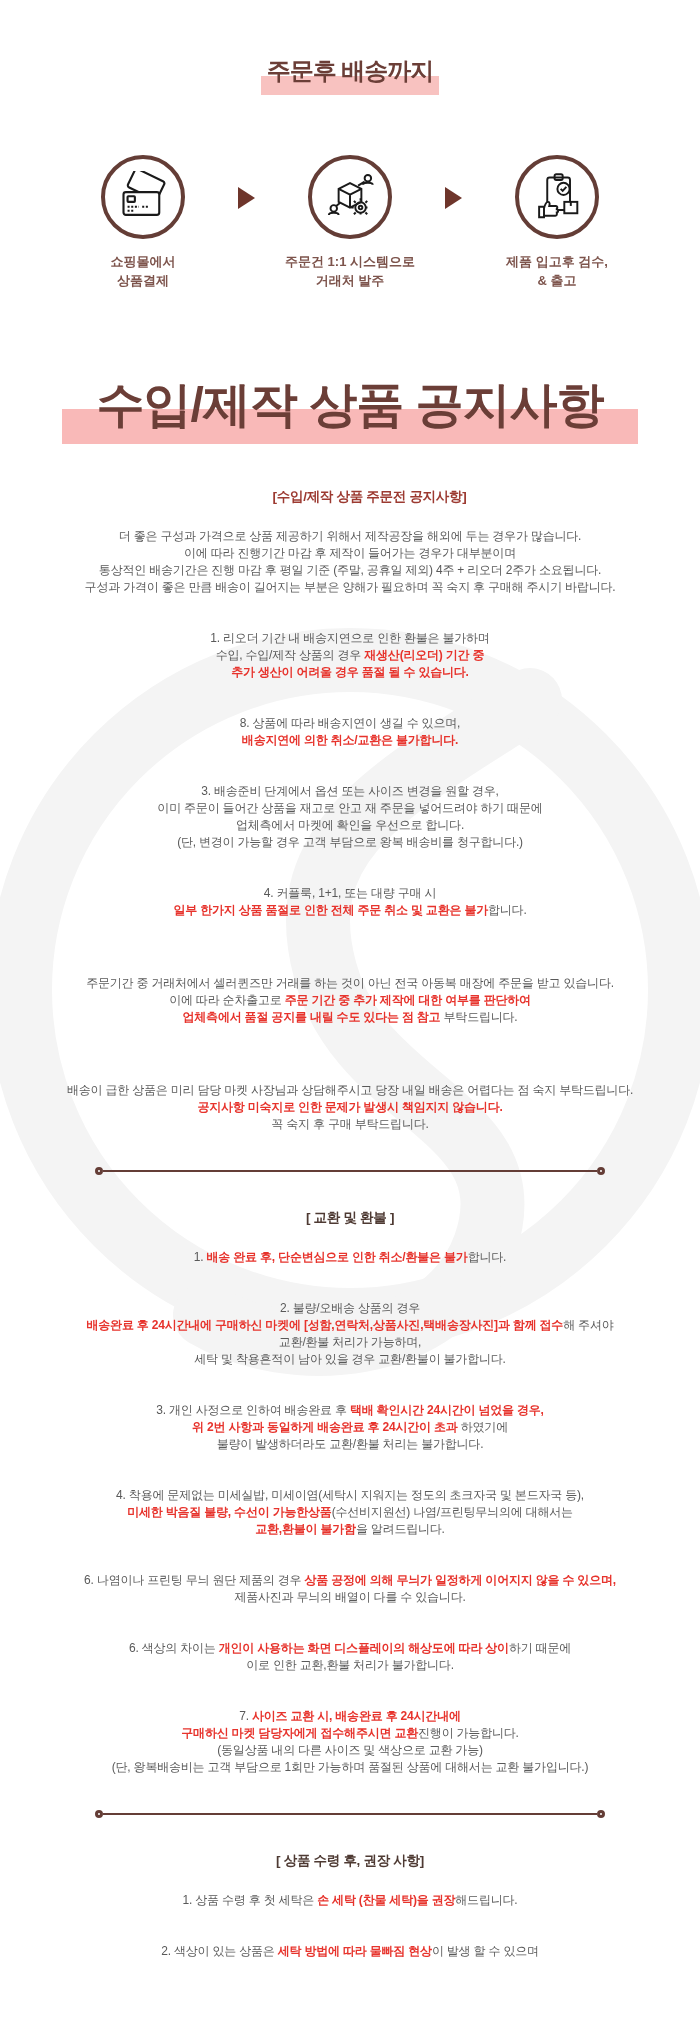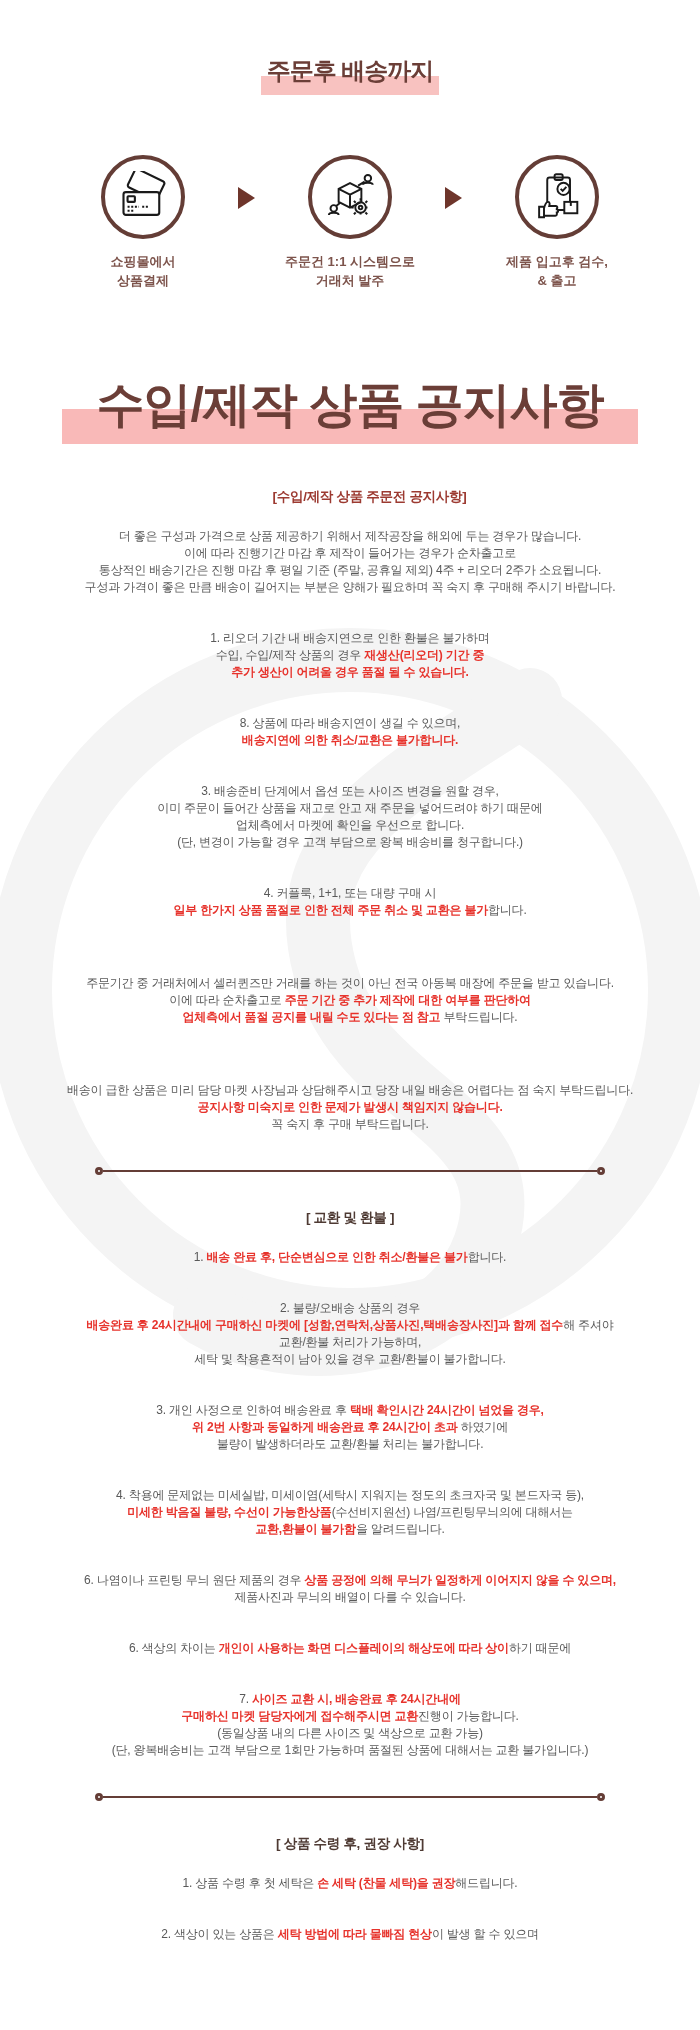--- a/index.html
+++ b/index.html
@@ -140,21 +140,21 @@
   </div>
 
   <div class="title-wrap2">
     <h2><span class="hl-text2">수입/제작 상품 공지사항</span></h2>
   </div>
 
   <div class="notice" id="sections">
       <div class="sec-header red">[수입/제작 상품 주문전 공지사항]</div>
       <div class="para">
         <div class="line"><span class="seg-g">더 좋은 구성과 가격으로 상품 제공하기 위해서 제작공장을 해외에 두는 경우가 많습니다.</span></div>
-        <div class="line"><span class="seg-g">이에 따라 진행기간 마감 후 제작이 들어가는 경우가 순차출고로</span></div>
+        <div class="line"><span class="seg-g">이에 따라 진행기간 마감 후 제작이 들어가는 경우가 대부분이며</span></div>
         <div class="line"><span class="seg-g">통상적인 배송기간은 진행 마감 후 평일 기준 (주말, 공휴일 제외) 4주 + 리오더 2주가 소요됩니다.</span></div>
         <div class="line"><span class="seg-g">구성과 가격이 좋은 만큼 배송이 길어지는 부분은 양해가 필요하며 꼭 숙지 후 구매해 주시기 바랍니다.</span></div>
       </div>
       <div class="para gap-l">
         <div class="line"><span class="seg-g">1. 리오더 기간 내 배송지연으로 인한 환불은 불가하며</span></div>
         <div class="line"><span class="seg-g">수입, 수입/제작 상품의 경우 </span><span class="seg-r">재생산(리오더) 기간 중</span></div>
         <div class="line"><span class="seg-r">추가 생산이 어려울 경우 품절 될 수 있습니다.</span></div>
       </div>
       <div class="para gap-l">
         <div class="line"><span class="seg-g">8. 상품에 따라 배송지연이 생길 수 있으며,</span></div>
@@ -204,20 +204,21 @@
         <div class="line"><span class="seg-g">4. 착용에 문제없는 미세실밥, 미세이염(세탁시 지워지는 정도의 초크자국 및 본드자국 등),</span></div>
         <div class="line"><span class="seg-r">미세한 박음질 불량, 수선이 가능한상품</span><span class="seg-g">(수선비지원선) 나염/프린팅무늬의에 대해서는</span></div>
         <div class="line"><span class="seg-r">교환,환불이 불가함</span><span class="seg-g">을 알려드립니다.</span></div>
       </div>
       <div class="para gap-l">
         <div class="line"><span class="seg-g">6. 나염이나 프린팅 무늬 원단 제품의 경우 </span><span class="seg-r">상품 공정에 의해 무늬가 일정하게 이어지지 않을 수 있으며,</span></div>
         <div class="line"><span class="seg-g">제품사진과 무늬의 배열이 다를 수 있습니다.</span></div>
       </div>
       <div class="para gap-l">
         <div class="line"><span class="seg-g">6. 색상의 차이는 </span><span class="seg-r">개인이 사용하는 화면 디스플레이의 해상도에 따라 상이</span><span class="seg-g">하기 때문에</span></div>
+        <div class="line"><span class="seg-g">이로 인한 교환,환불 처리가 불가합니다.</span></div>
       </div>
       <div class="para gap-l">
         <div class="line"><span class="seg-g">7. </span><span class="seg-r">사이즈 교환 시, 배송완료 후 24시간내에</span></div>
         <div class="line"><span class="seg-r">구매하신 마켓 담당자에게 접수해주시면 교환</span><span class="seg-g">진행이 가능합니다.</span></div>
         <div class="line"><span class="seg-g">(동일상품 내의 다른 사이즈 및 색상으로 교환 가능)</span></div>
         <div class="line"><span class="seg-g">(단, 왕복배송비는 고객 부담으로 1회만 가능하며 품절된 상품에 대해서는 교환 불가입니다.)</span></div>
       </div>
       <div class="divider">
         <span class="ring"></span>
         <span class="rule"></span>

